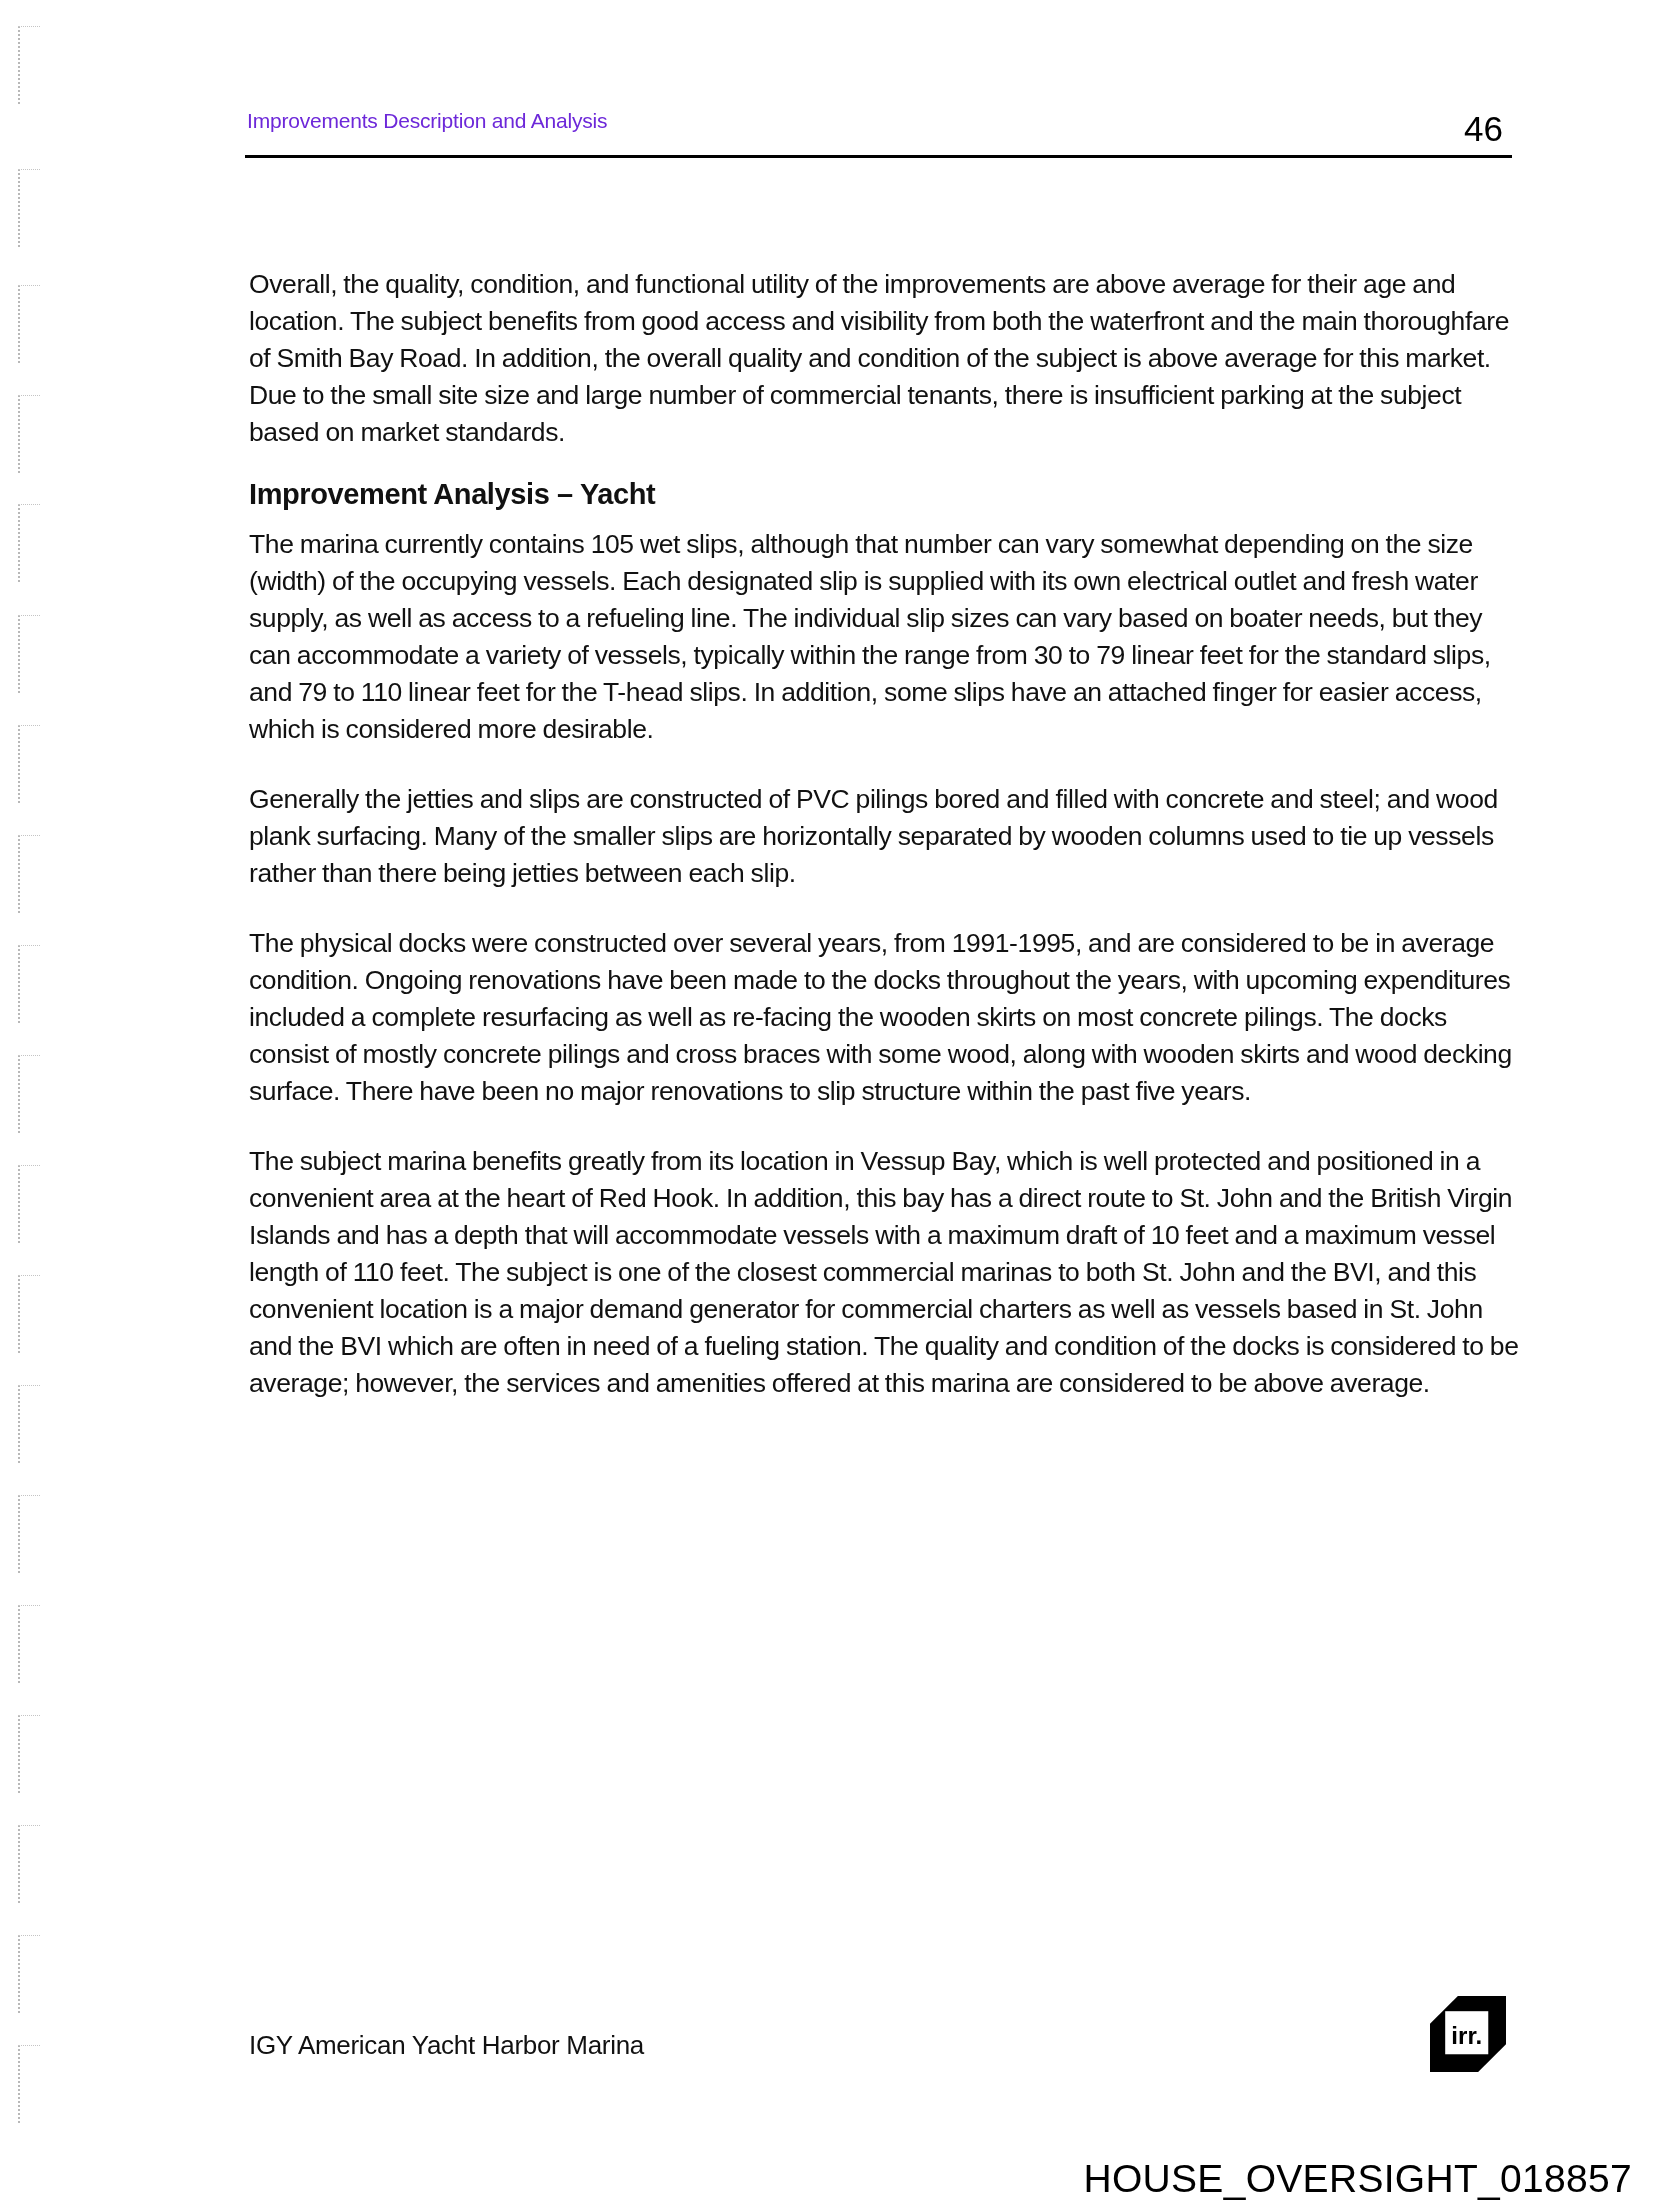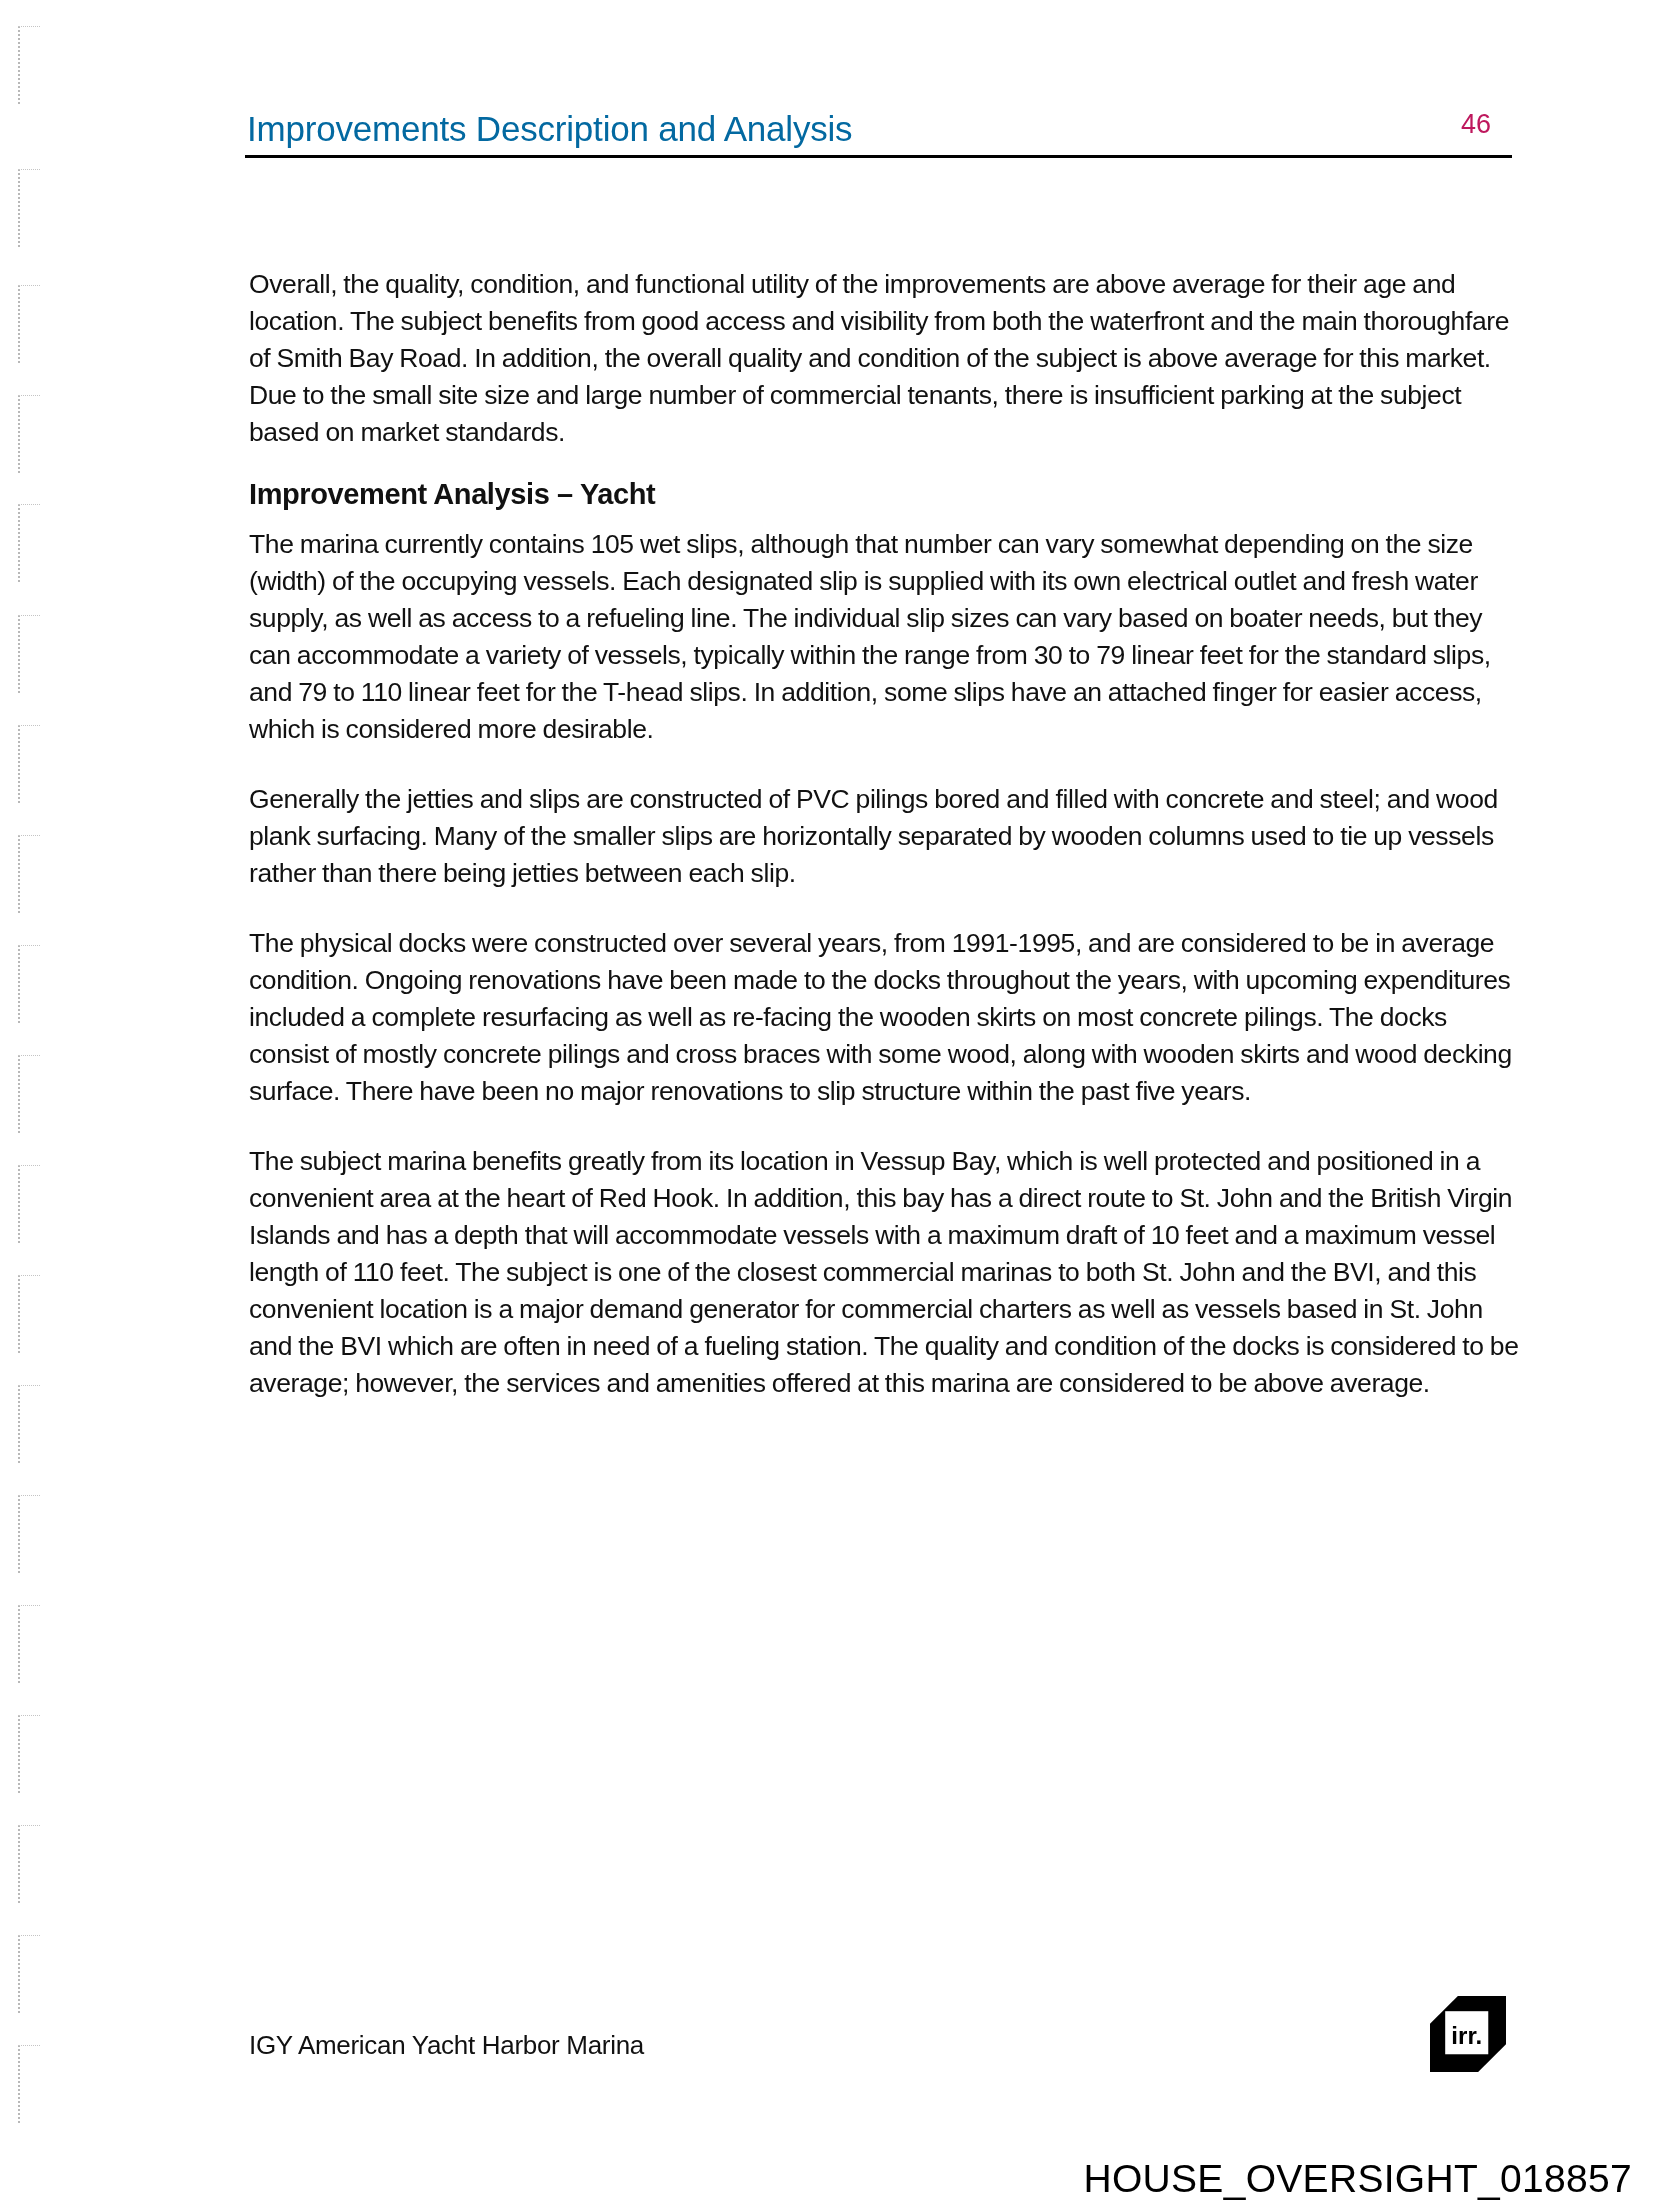--- a/index.html
+++ b/index.html
@@ -42,30 +42,30 @@
       position: absolute;
       left: 247px;
       top: 105px;
       width: 1263px;
       height: 51px;
     }
     .header-title {
       position: absolute;
       left: 0;
       top: 3.9px;
-      font-size: 35px;
+      font-size: 21px;
       letter-spacing: -0.2px;
-      color: #0369a1;
+      color: #6d28d9;
     }
     .header-page {
       position: absolute;
-      right: 19px;
+      right: 7px;
       top: 3.9px;
-      font-size: 27px;
-      color: #be185d;
+      font-size: 35px;
+      color: #000000;
     }
     .header-rule {
       position: absolute;
       left: 245px;
       top: 155px;
       width: 1267px;
       height: 3.3px;
       background: #000;
     }
     

